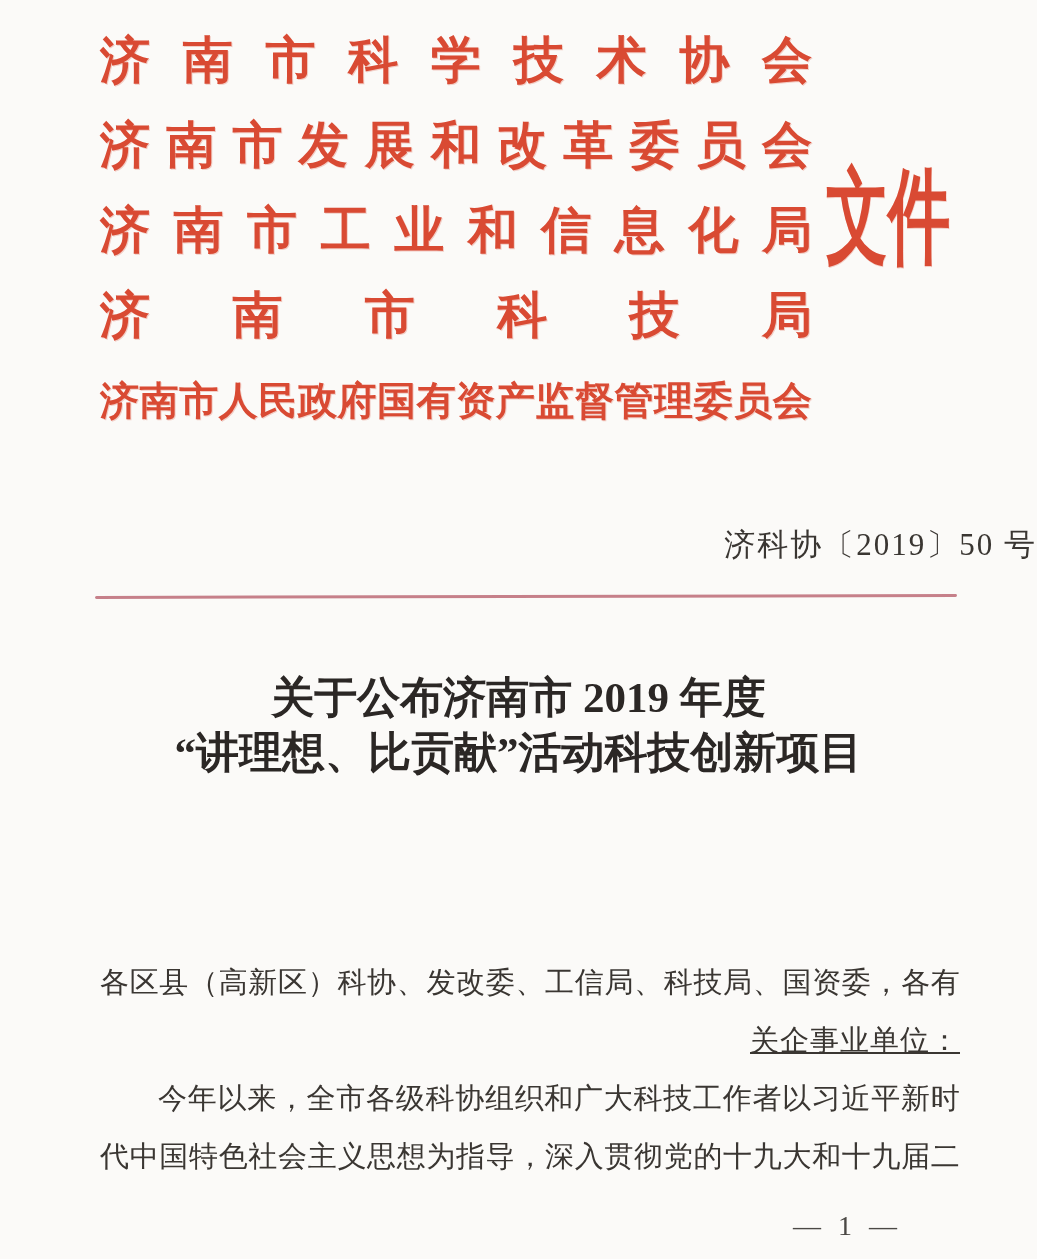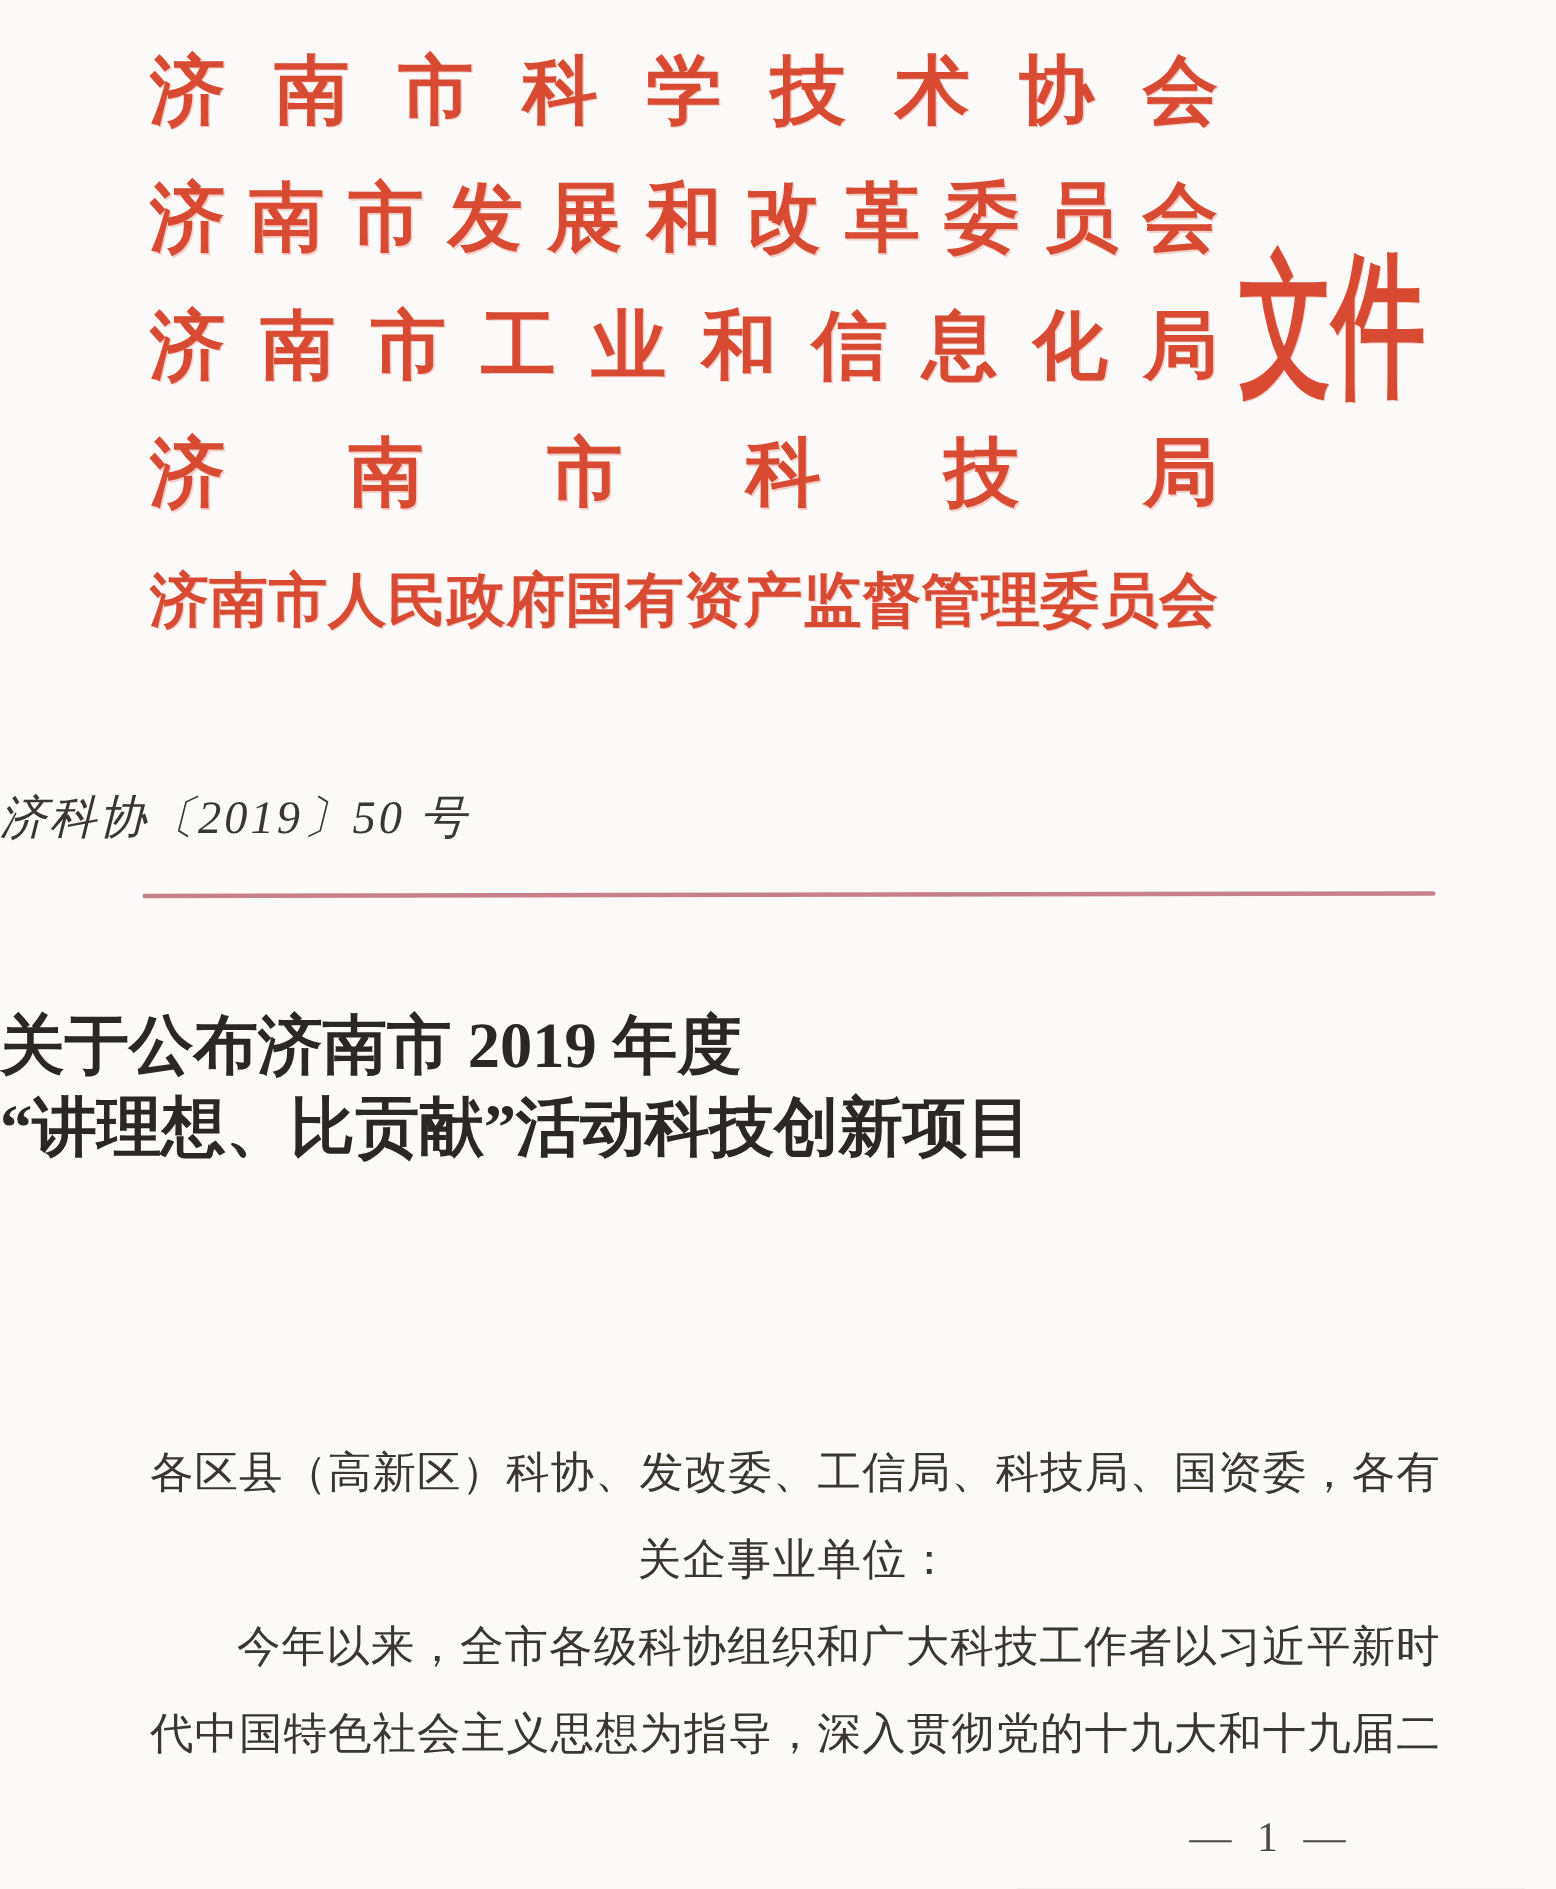--- a/index.html
+++ b/index.html
@@ -45,63 +45,63 @@
     transform-origin: left top;
     text-shadow: 1px 1px 0 rgba(217, 74, 51, 0.25);
   }
 
   
   .ref {
     position: absolute;
     top: 524px;
     left: 0;
     width: 100%;
-    text-align: left;
+    text-align: right;
     font-size: 31px;
     letter-spacing: 2px;
     color: var(--body-ink, #3a3632);
-    font-style: italic;
   }
 
   
   .divider {
     position: absolute;
     left: 95px;
     top: 595px;
     width: 862px;
     height: 3px;
     background: var(--divider, #c6808a);
     border-radius: 2px;
     transform: rotate(-0.12deg);
   }
 
   
   .title {
     position: absolute;
     top: 670px;
     left: 0;
     width: 100%;
+    text-align: center;
     color: var(--title-ink, #2b2725);
     font-weight: 700;
     font-size: 43px;
     line-height: 55px;
   }
 
   
   .bodytext {
     position: absolute;
     left: 100px;
     top: 953px;
     width: 860px;
     color: var(--body-ink, #3a3632);
     font-size: 29px;
     line-height: 58px;
   }
   .body-line { height: 58px; }
-  .body-line.plain { text-align: center; letter-spacing: 1px; }
+  .body-line.plain { text-align: right; letter-spacing: 1px; text-decoration: underline; }
   .body-line.indented { padding-left: 58px; }
 
   
   .page-num {
     position: absolute;
     top: 1210px;
     left: 793px;
     font-size: 28px;
     letter-spacing: 5px;
     color: #4b4845;

